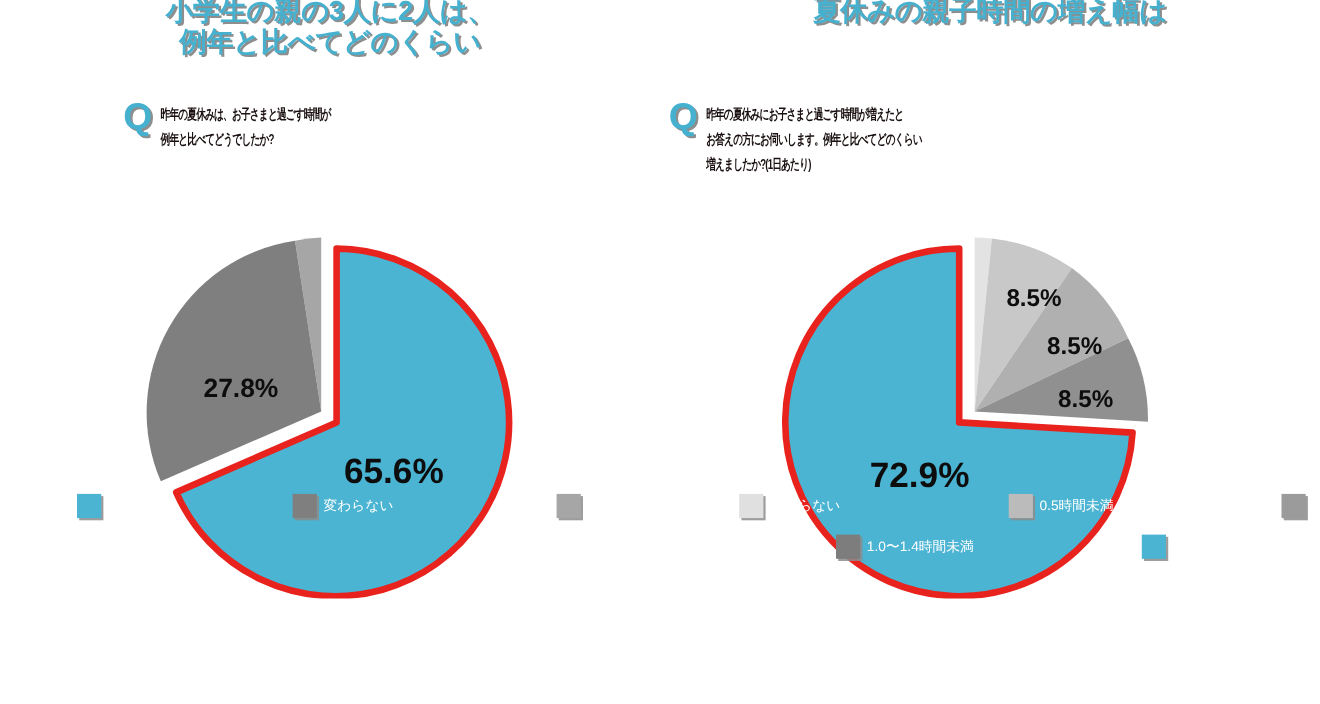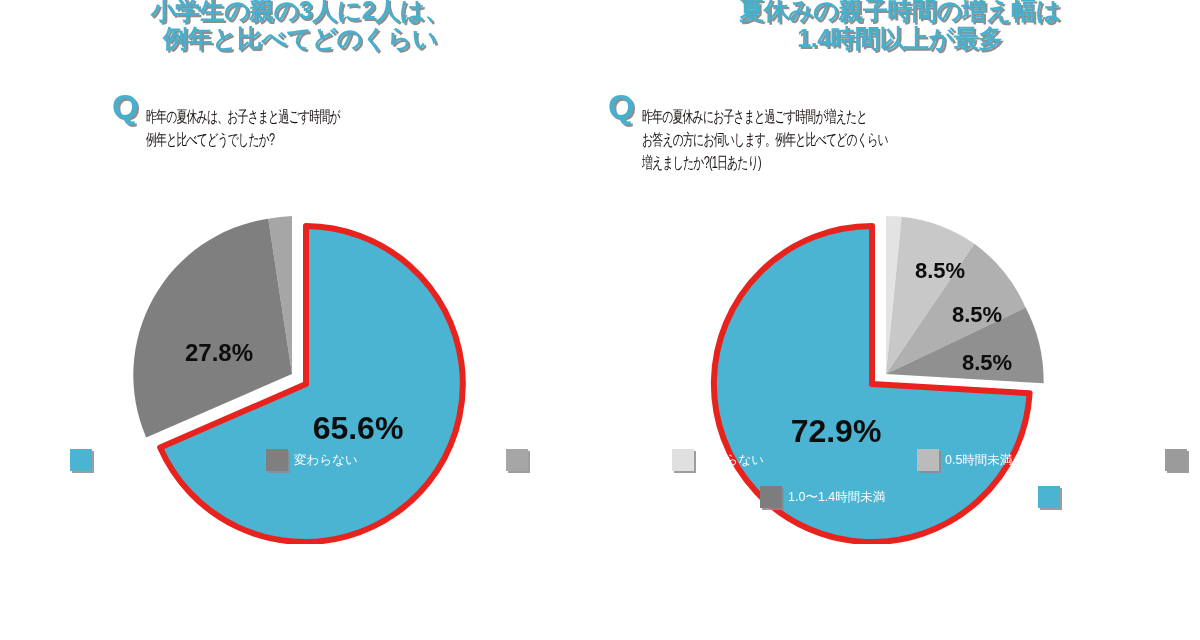--- a/index.html
+++ b/index.html
@@ -72,25 +72,24 @@
     font-weight: bold;
     font-size: 34px;
     line-height: 32px;
     text-shadow: 2px 2px 0 #8e8e8e;
     margin-right: 8px;
     margin-top: -2px;
   }
   .q-body {
     flex: 1 1 auto;
     color: #1c1212;
-    font-weight: normal;
-    font-size: 16px;
+    font-weight: bold;
+    font-size: 13px;
     line-height: 23px;
     letter-spacing: -0.2px;
-    margin-top: 13px;
   }
   .q-line {
     display: block;
     white-space: nowrap;
     color: #1a1010;
     
     transform: scaleX(0.68);
     transform-origin: left center;
     letter-spacing: -1.2px;
   }
@@ -222,21 +221,20 @@
           <span class="legend-text">減った</span>
         </div>
       </div>
     </div>
   </div>
 
   <div class="panel panel-right">
 
     <div class="headline hl-right">
       <span class="hl-line">夏休みの親子時間の増え幅は</span>
-      <span class="hl-line">1.4時間以上が最多</span>
     </div>
 
     <div class="question">
       <span class="q-mark">Q</span>
       <div class="q-body">
         <span class="q-line">昨年の夏休みにお子さまと過ごす時間が増えたと</span>
         <span class="q-line">お答えの方にお伺いします。例年と比べてどのくらい</span>
         <span class="q-line">増えましたか?(1日あたり)</span>
       </div>
     </div>

